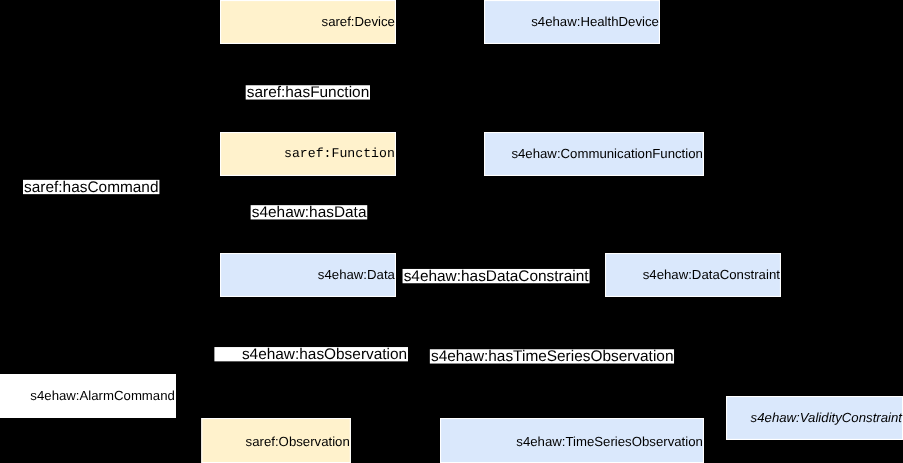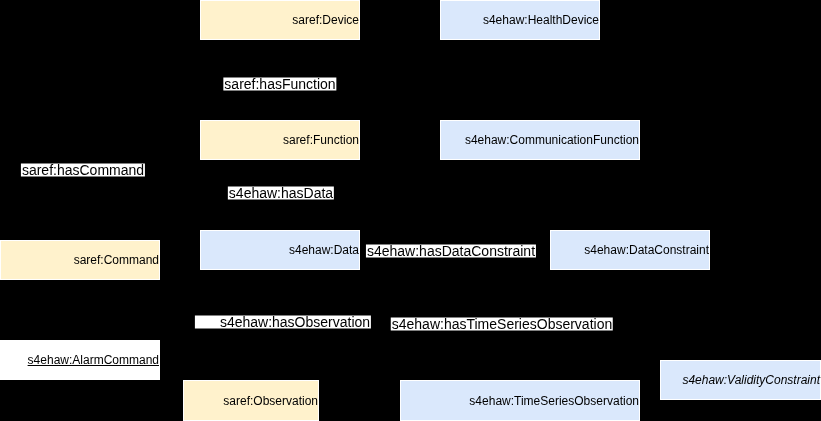--- a/index.html
+++ b/index.html
@@ -47,38 +47,35 @@
 
 <div class="canvas">
 
   <div class="node saref" style="left:200px; top:0px; width:160px; height:40px;">
     <span>saref:Device</span>
   </div>
   <div class="node s4ehaw" style="left:440px; top:0px; width:160px; height:40px;">
     <span>s4ehaw:HealthDevice</span>
   </div>
 
-  <div class="node saref" style="left:200px; top:120px; width:160px; height:40px;">
+  <div class="node saref" style="left:200px; top:120px; width:160px; height:40px;font-family:Liberation Mono, monospace;">
     <span>saref:Function</span>
   </div>
   <div class="node s4ehaw" style="left:440px; top:120px; width:200px; height:40px;">
     <span>s4ehaw:CommunicationFunction</span>
   </div>
 
-  <div class="node saref" style="left:0px; top:240px; width:160px; height:40px;">
-    <span>saref:Command</span>
-  </div>
   <div class="node s4ehaw" style="left:200px; top:230px; width:160px; height:40px;">
     <span>s4ehaw:Data</span>
   </div>
   <div class="node s4ehaw" style="left:550px; top:230px; width:160px; height:40px;">
     <span>s4ehaw:DataConstraint</span>
   </div>
 
-  <div class="node plain" style="left:0px; top:340px; width:160px; height:40px;text-decoration:underline;">
+  <div class="node plain" style="left:0px; top:340px; width:160px; height:40px;">
     <span>s4ehaw:AlarmCommand</span>
   </div>
   <div class="node s4ehaw" style="left:660px; top:360px; width:161px; height:40px;font-style:italic;">
     <span>s4ehaw:ValidityConstraint</span>
   </div>
 
   <div class="node saref" style="left:183px; top:380px; width:136px; height:41px;">
     <span>saref:Observation</span>
   </div>
   <div class="node s4ehaw" style="left:400px; top:380px; width:240px; height:41px;">

